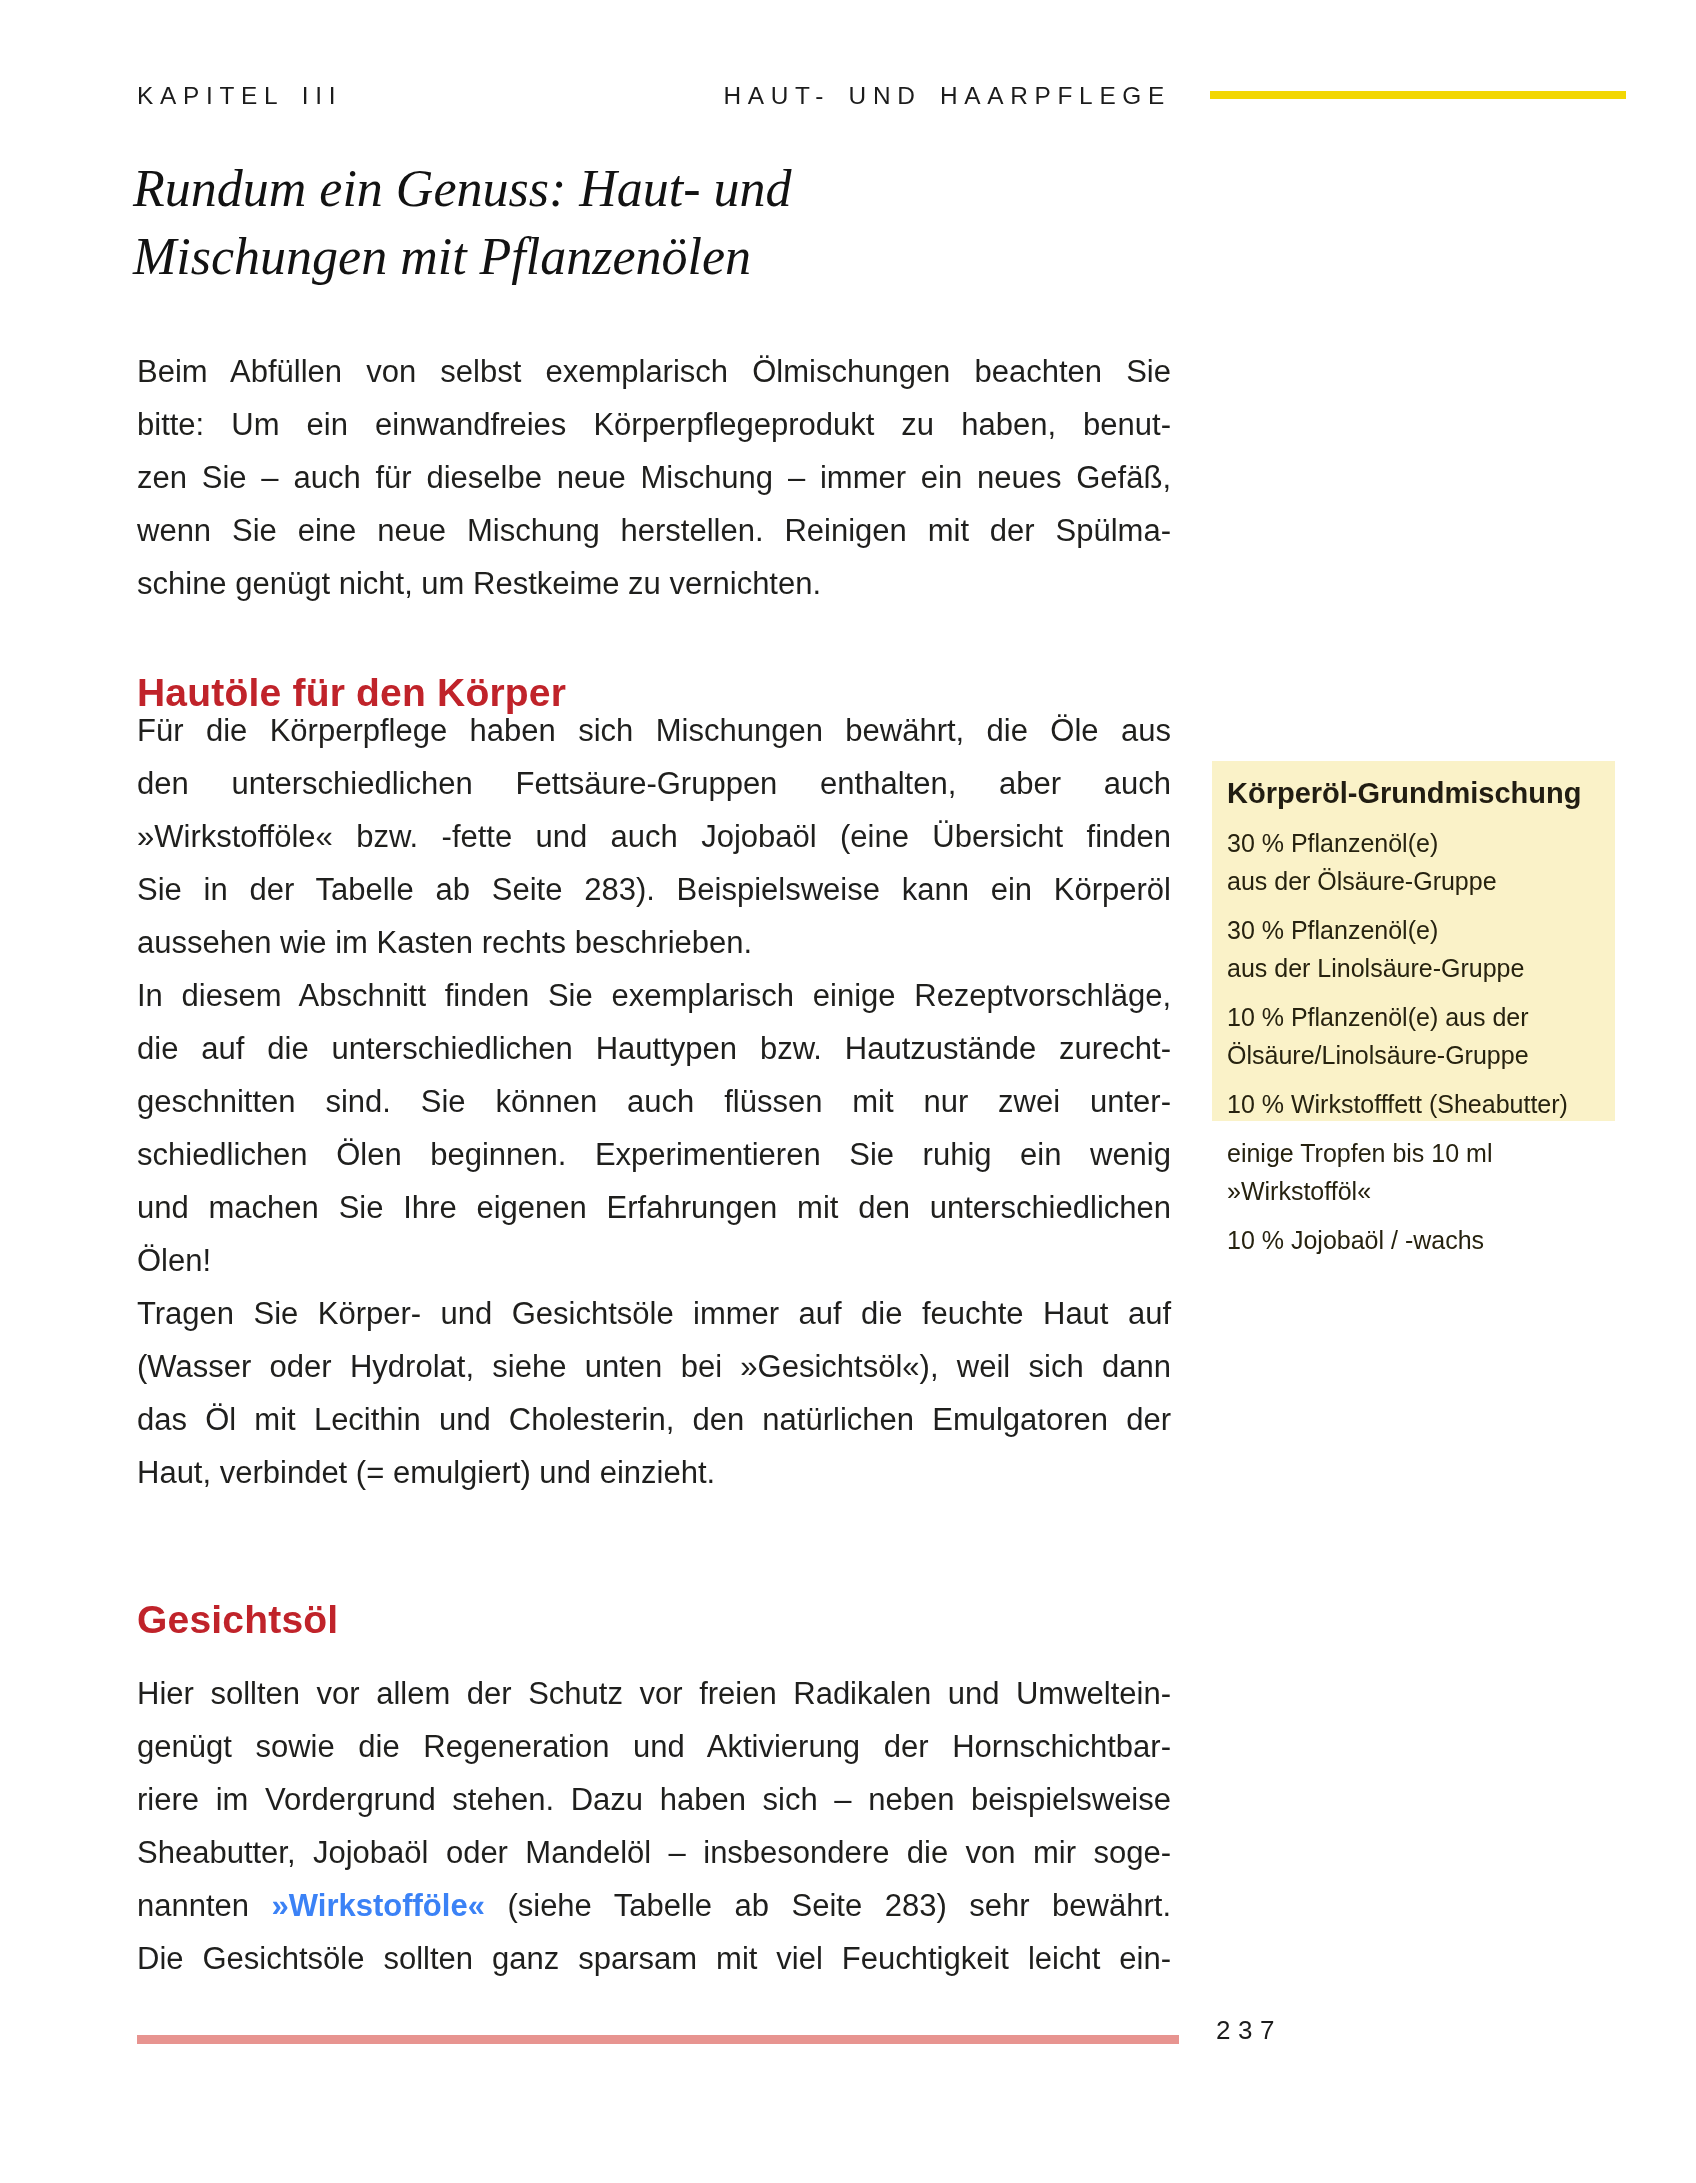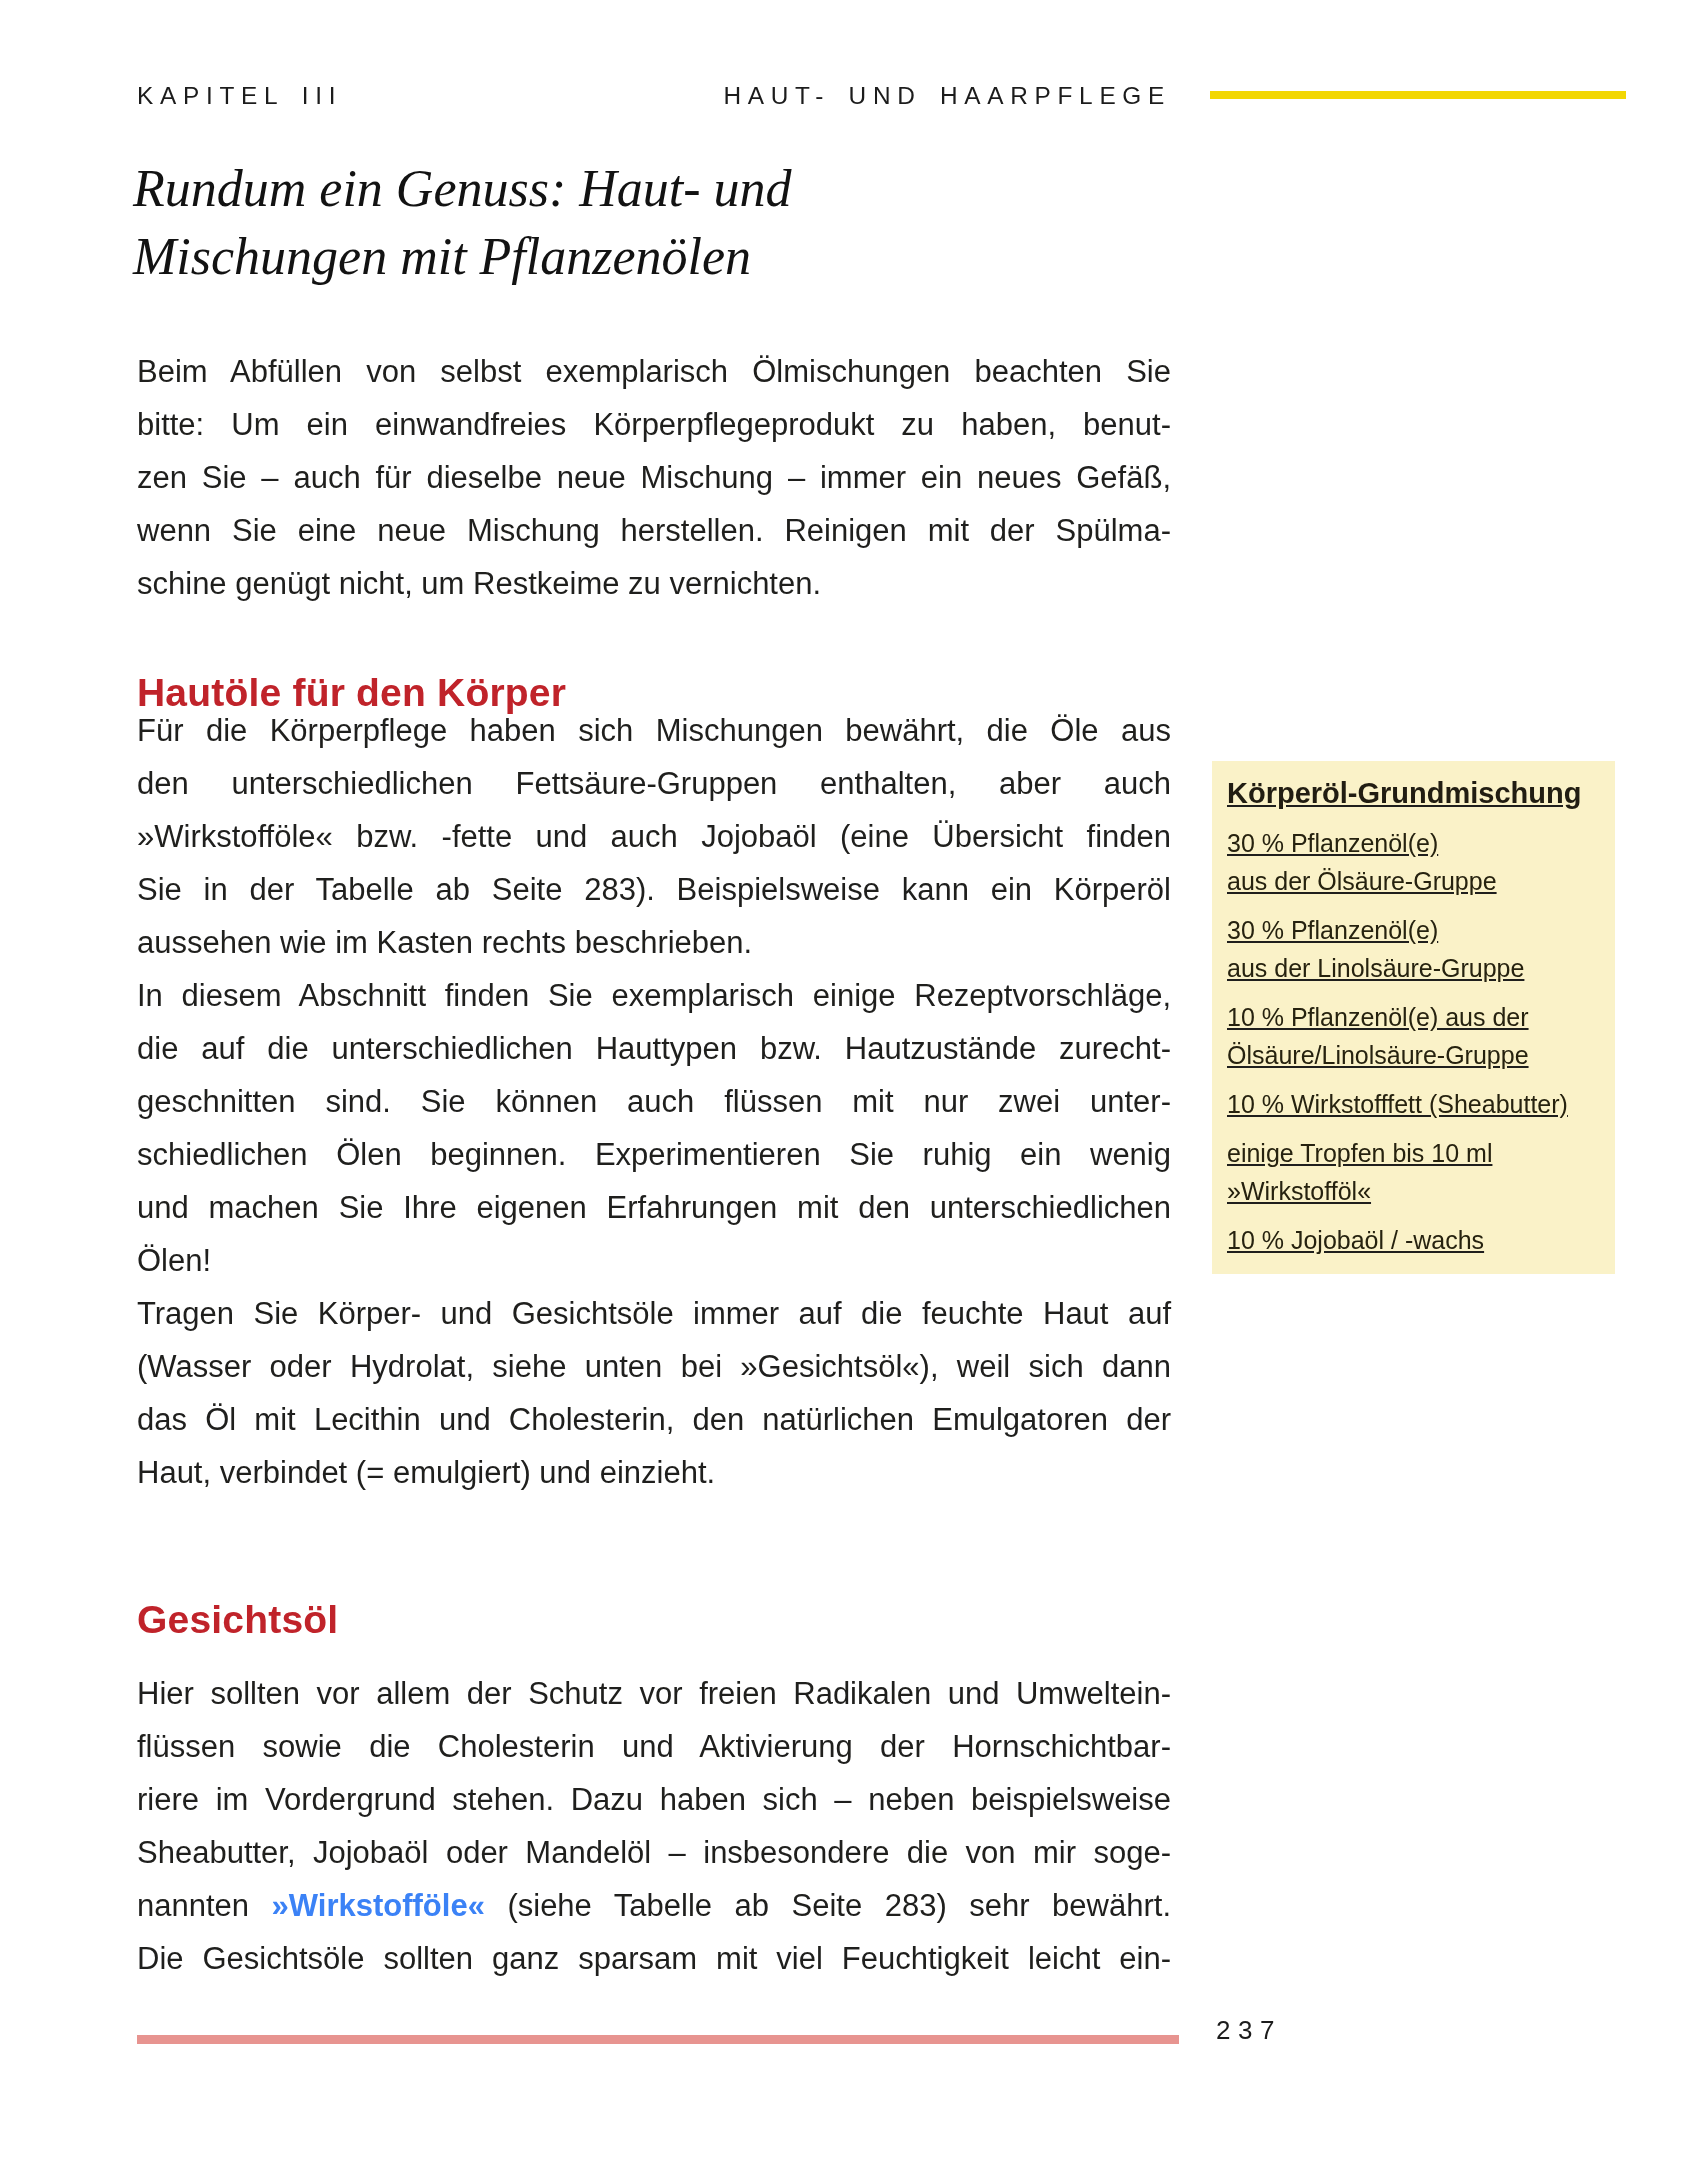--- a/index.html
+++ b/index.html
@@ -31,22 +31,22 @@
   .justify.full .line.last { text-align-last:justify; }
   .line .b { font-weight:bold; color:#3b82f6; }
   
   .sec-heading {
     position:absolute; left:137px; font-size:39px; font-weight:bold; letter-spacing:0.2px;
   }
   .h-sec1 { top:671px; }
   .h-sec2 { top:1598px; }
   
   .side-box {
-    position:absolute; left:1212px; top:761px; width:403px; height:513px;
-    box-sizing:border-box; padding:13.4px 13.4px 13.4px 15px;text-decoration:underline;
+    position:absolute; left:1212px; top:761px; width:403px; height:360px;
+    box-sizing:border-box; padding:13.4px 13.4px 13.4px 15px;
   }
   .side-box .box-title { font-size:29px; font-weight:bold; line-height:38px; margin-bottom:11.8px; color:#211d12; }
   .side-box .box-item { margin-bottom:11px; }
   .side-box .box-line { font-size:25px; line-height:38px; color:#26220f; }
   
   .footer-rule { position:absolute; left:137px; top:2035px; width:1042px; height:9.2px; }
   .page-number {
     position:absolute; left:1216px; top:2015px;
     font-size:26px; letter-spacing:7.6px; color:#1c1c1c;
   }
@@ -127,21 +127,21 @@
         <div class="box-item">
           <div class="box-line">10 % Jojobaöl / -wachs</div>
         </div>
       </div>
   </div>
 
   <div class="sec-heading h-sec2 red" style="color: rgb(192, 35, 42);">Gesichtsöl</div>
 
   <div class="textcol sec2-para justify full">
       <div class="line"><span>Hier sollten vor allem der Schutz vor freien Radikalen und Umweltein-</span></div>
-      <div class="line"><span>flüssen sowie die Cholesterin und Aktivierung der Hornschichtbar-</span></div>
+      <div class="line"><span>genügt sowie die Regeneration und Aktivierung der Hornschichtbar-</span></div>
       <div class="line"><span>riere im Vordergrund stehen. Dazu haben sich – neben beispielsweise</span></div>
       <div class="line"><span>Sheabutter, Jojobaöl oder Mandelöl – insbesondere die von mir soge-</span></div>
       <div class="line"><span>nannten </span><span class="b">»Wirkstofföle«</span><span> (siehe Tabelle ab Seite 283) sehr bewährt.</span></div>
       <div class="line last"><span>Die Gesichtsöle sollten ganz sparsam mit viel Feuchtigkeit leicht ein-</span></div>
     </div>
 
   <div class="footer-rule" style="background: rgb(231, 148, 144);"></div>
 
   <div class="page-number">237</div>
 

